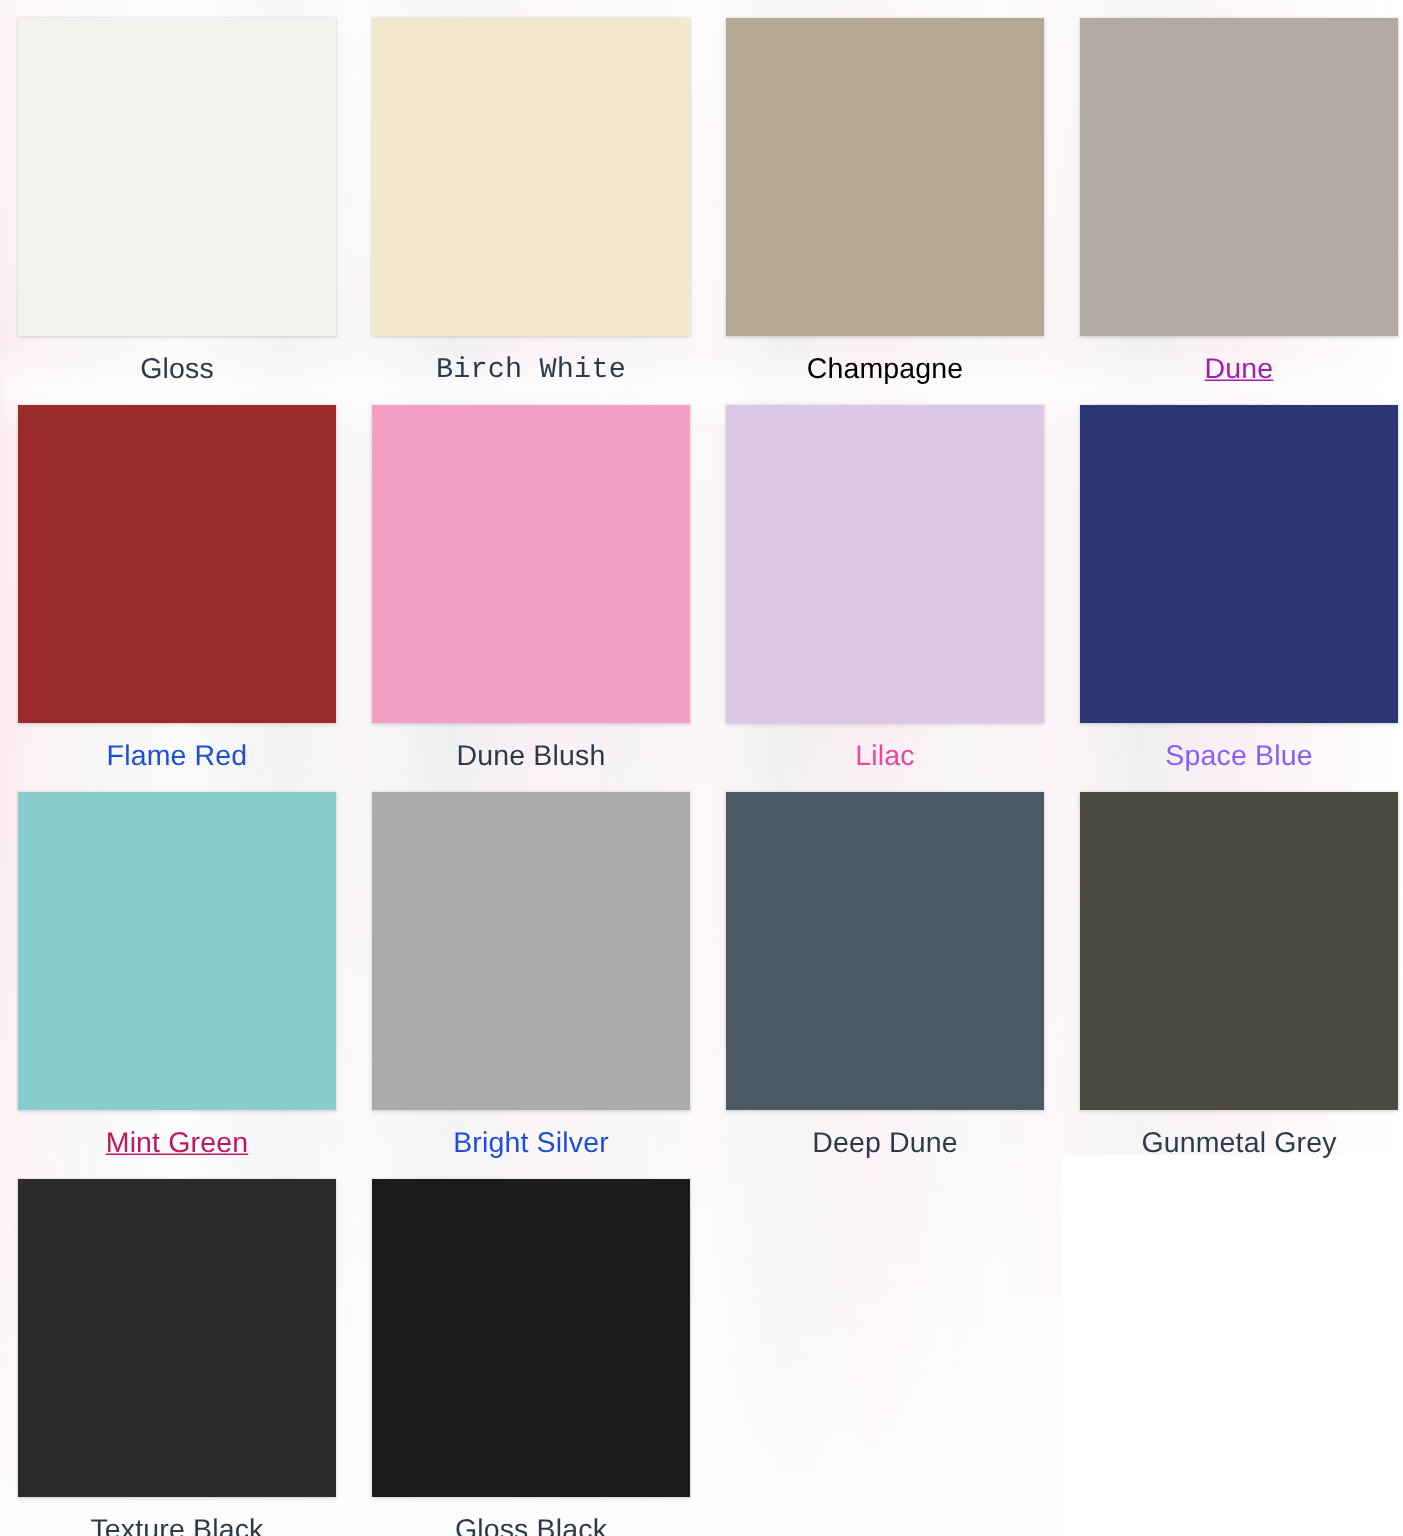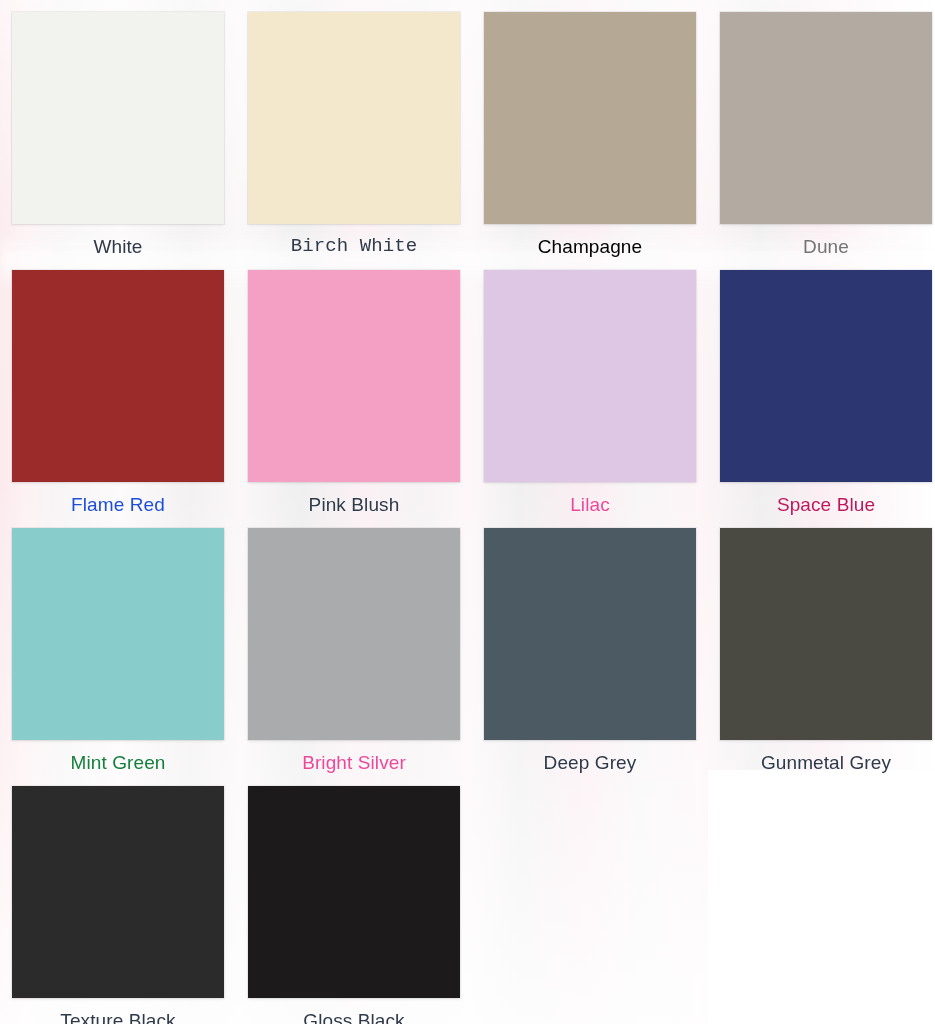--- a/index.html
+++ b/index.html
@@ -123,63 +123,63 @@
 <div id="swatch-board">
 
   <div class="backdrop"></div>
   <div class="backdrop-sheen"></div>
   <div class="backdrop-bottom"></div>
 
   <div class="grid">
 
     <div class="cell">
       <div class="swatch light" style="background-color: rgb(242, 243, 239);"></div>
-      <div class="swatch-label" style="color: rgb(46, 58, 74);">White</div>
+      <div class="swatch-label" style="color: rgb(46, 58, 74);">Gloss</div>
     </div>
     <div class="cell">
       <div class="swatch light" style="background-color: rgb(244, 232, 204);"></div>
       <div class="swatch-label" style="color: rgb(46, 58, 74); font-family: Liberation Mono, monospace;">Birch White</div>
     </div>
     <div class="cell">
       <div class="swatch" style="background-color: rgb(181, 168, 149);"></div>
       <div class="swatch-label" style="color: #000000;">Champagne</div>
     </div>
     <div class="cell">
       <div class="swatch" style="background-color: rgb(179, 170, 162);"></div>
-      <div class="swatch-label" style="color: #737373;">Dune</div>
+      <div class="swatch-label" style="color: #a21caf; text-decoration: underline;">Dune</div>
     </div>
 
     <div class="cell">
       <div class="swatch" style="background-color: rgb(155, 43, 43);"></div>
       <div class="swatch-label" style="color: #1d4ed8;">Flame Red</div>
     </div>
     <div class="cell">
       <div class="swatch" style="background-color: rgb(244, 159, 196);"></div>
-      <div class="swatch-label" style="color: rgb(46, 58, 74);">Pink Blush</div>
+      <div class="swatch-label" style="color: rgb(46, 58, 74);">Dune Blush</div>
     </div>
     <div class="cell">
       <div class="swatch" style="background-color: rgb(221, 199, 228);"></div>
       <div class="swatch-label" style="color: #ec4899;">Lilac</div>
     </div>
     <div class="cell">
       <div class="swatch" style="background-color: rgb(44, 54, 112);"></div>
-      <div class="swatch-label" style="color: #be185d;">Space Blue</div>
+      <div class="swatch-label" style="color: #8b5cf6;">Space Blue</div>
     </div>
 
     <div class="cell">
       <div class="swatch" style="background-color: rgb(136, 204, 203);"></div>
-      <div class="swatch-label" style="color: #15803d;">Mint Green</div>
+      <div class="swatch-label" style="color: #be185d; text-decoration: underline;">Mint Green</div>
     </div>
     <div class="cell">
       <div class="swatch" style="background-color: rgb(170, 171, 173);"></div>
-      <div class="swatch-label" style="color: #ec4899; text-align: right;">Bright Silver</div>
+      <div class="swatch-label" style="color: #1d4ed8; text-align: right;">Bright Silver</div>
     </div>
     <div class="cell">
       <div class="swatch" style="background-color: rgb(76, 90, 99);"></div>
-      <div class="swatch-label" style="color: rgb(46, 58, 74);">Deep Grey</div>
+      <div class="swatch-label" style="color: rgb(46, 58, 74);">Deep Dune</div>
     </div>
 
     <div class="cell">
       <div class="swatch" style="background-color: rgb(74, 73, 66);"></div>
       <div class="swatch-label" style="color: rgb(46, 58, 74);">Gunmetal Grey</div>
     </div>
     <div class="cell">
       <div class="swatch" style="background-color: rgb(43, 43, 43);"></div>
       <div class="swatch-label" style="color: rgb(46, 58, 74);">Texture Black</div>
     </div>

